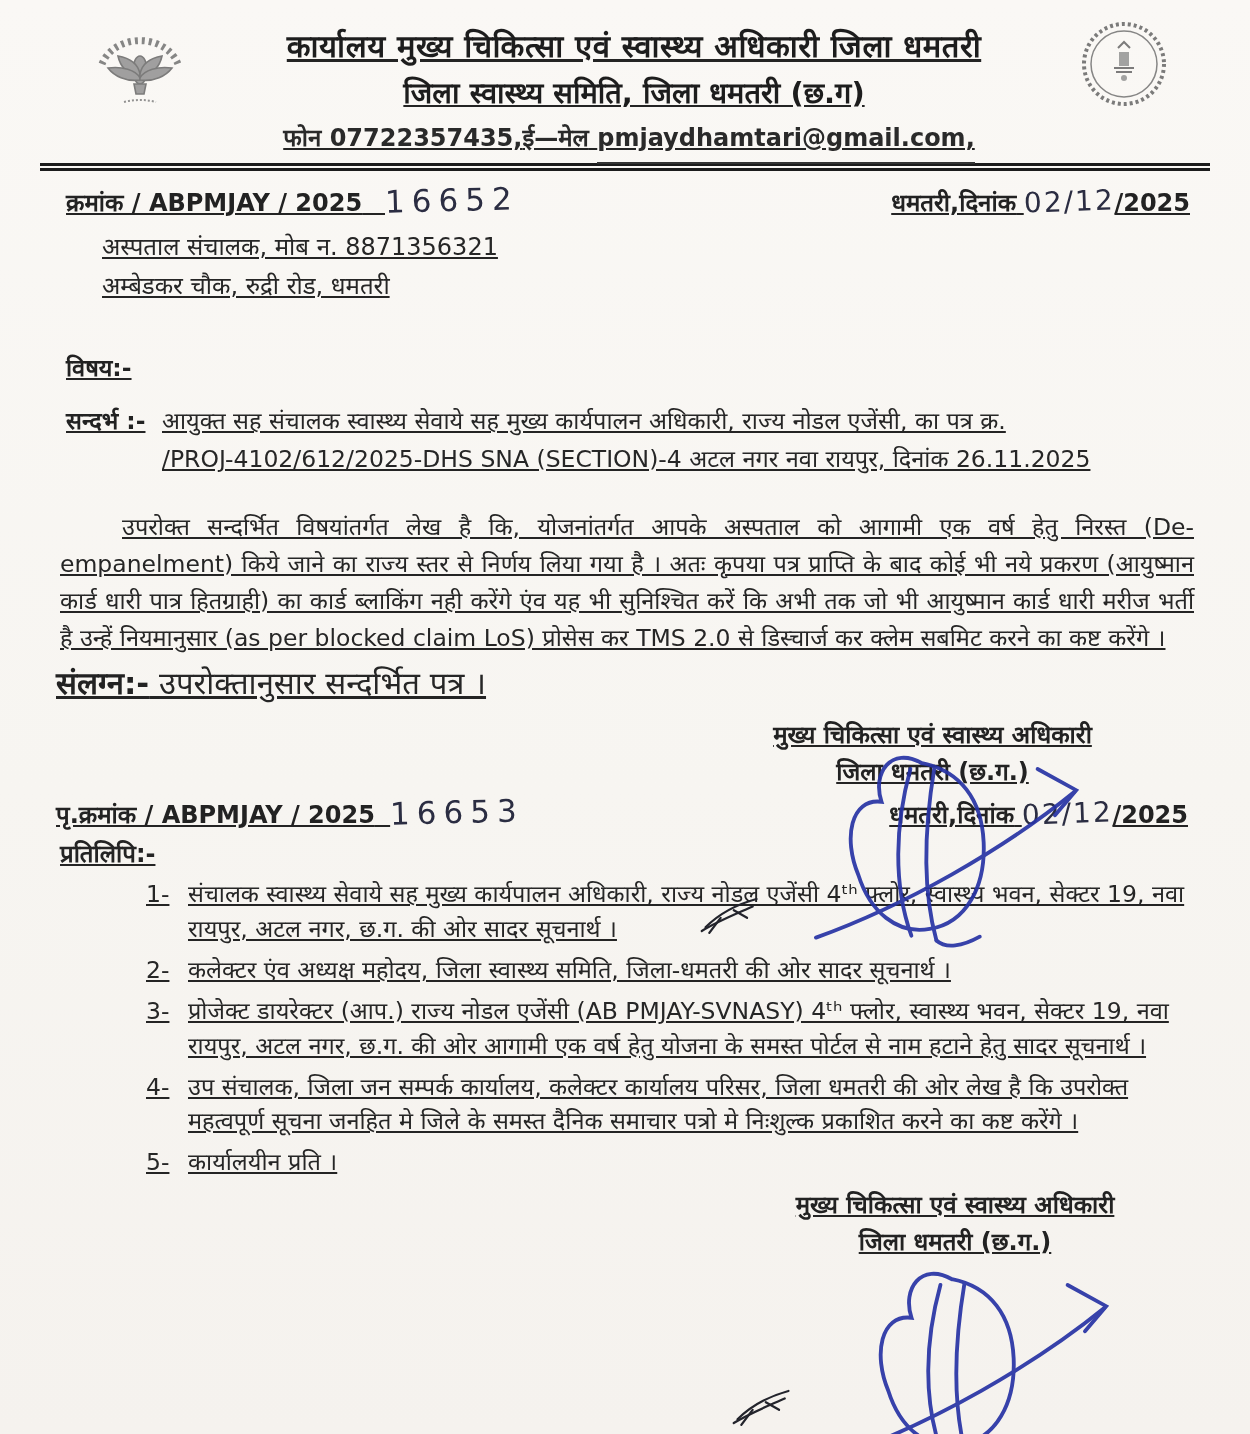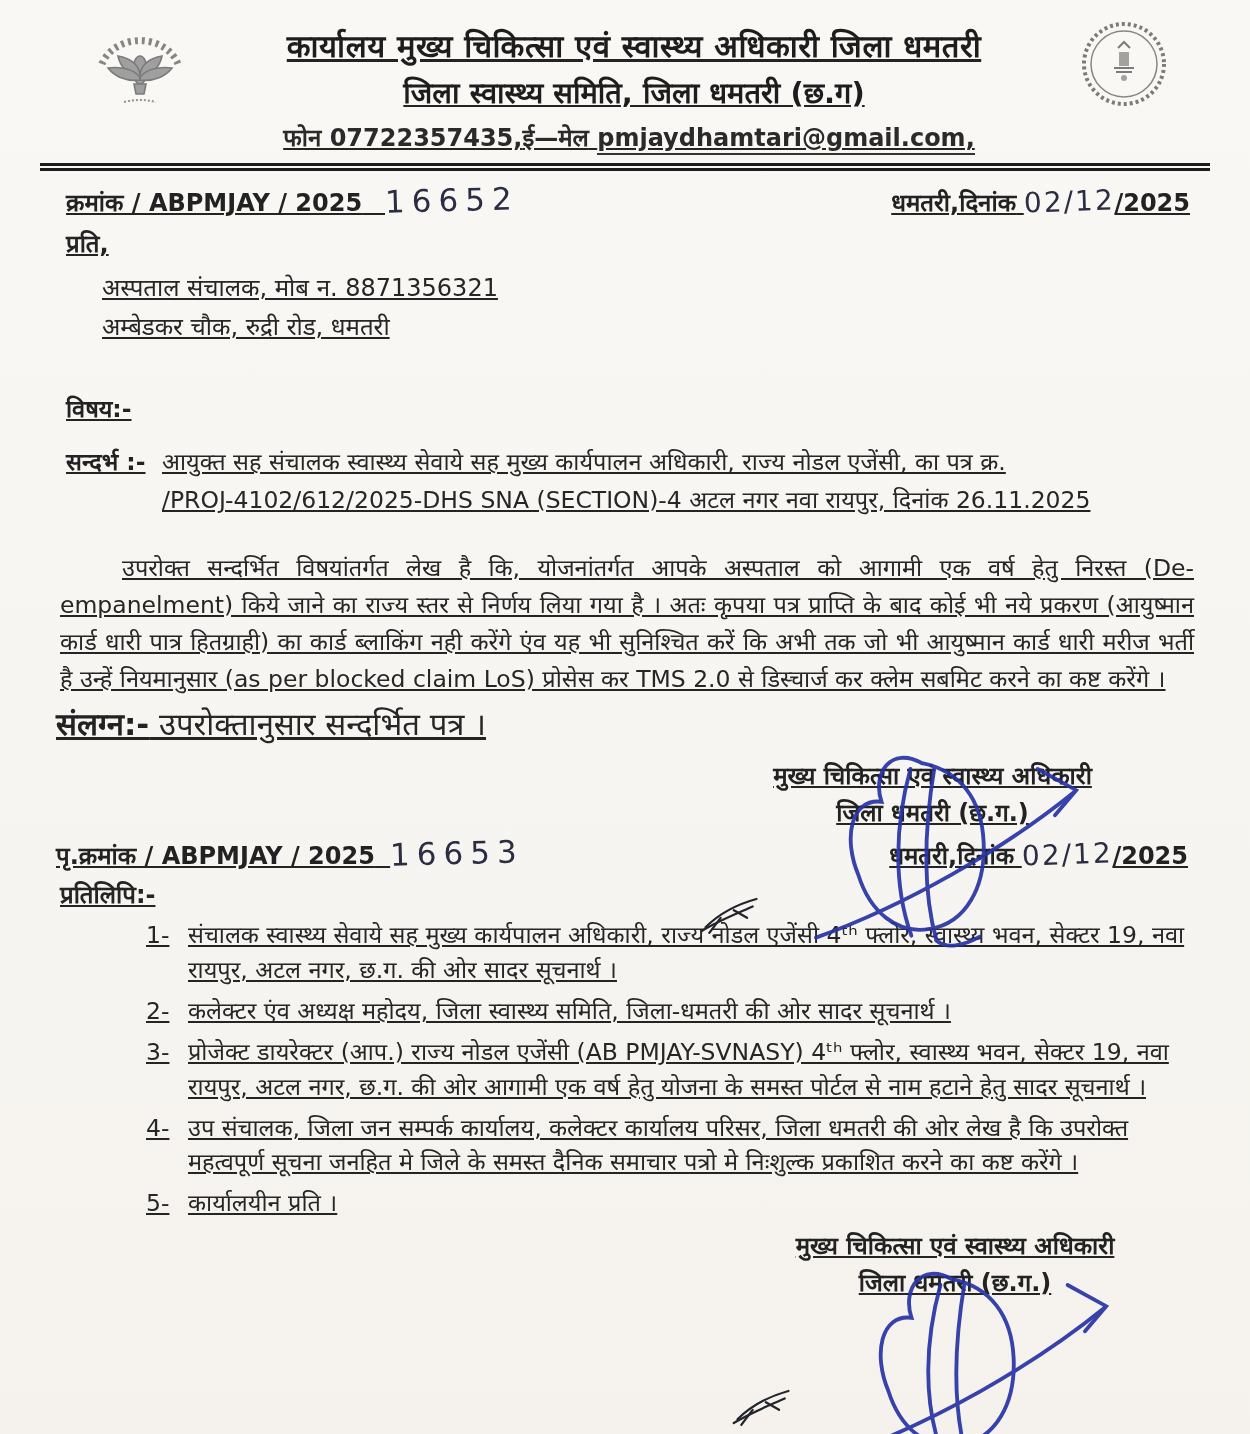--- a/index.html
+++ b/index.html
@@ -10,21 +10,21 @@
     color:#242424;overflow:hidden;text-decoration:underline;
   }
   .hdr-row{display:flex;align-items:flex-start;justify-content:space-between;padding:18px 78px 0 88px;}
   .hdr-center{text-align:center;flex:1;padding-top:6px;}
   .hdr-l1{font-size:31px;font-weight:bold;letter-spacing:.5px;color:#1d1d1d;}
   .hdr-l2{font-size:29px;font-weight:bold;margin-top:6px;color:#1d1d1d;}
   .emblem{flex:0 0 auto;opacity:.8;}
   .contact-row{display:flex;justify-content:center;align-items:flex-end;padding:2px 70px 0 78px;font-size:24px;}
   .phone{font-weight:bold;color:#2a2a2a;}
   .email-wrap{font-weight:bold;color:#2a2a2a;}
-  .email{font-family:"DejaVu Sans",sans-serif;border-bottom:2px solid #333;padding-bottom:1px;font-weight:bold;}
+  .email{font-family:"DejaVu Sans",sans-serif;border-bottom:2px solid #333;padding-bottom:10px;font-weight:bold;}
   .rule{margin:10px 40px 0 40px;height:8px;
     background:linear-gradient(#1c1c1c 0 3px,transparent 3px 5px,#1c1c1c 5px 8px);}
   .ref-row{display:flex;justify-content:space-between;align-items:flex-start;padding:14px 60px 0 66px;font-size:24px;}
   .lbl{font-weight:bold;color:#222;}
   .hand{font-size:31px;color:#2b2d42;letter-spacing:7px;transform:rotate(-1.5deg);display:inline-block;line-height:1;}
   .hand-date{font-size:28px;color:#2b2d42;letter-spacing:2px;transform:rotate(-2deg);display:inline-block;line-height:1;}
   .prati{padding:8px 0 0 66px;font-size:24px;font-weight:bold;}
   .addr{padding:10px 0 0 102px;font-size:24px;line-height:1.62;color:#262626;}
   .subject{display:flex;padding:44px 60px 0 66px;font-size:23.5px;line-height:1.6;}
   .subject .lbl{flex:0 0 78px;}
@@ -101,21 +101,20 @@
     <span>
       <span class="lbl">क्रमांक / ABPMJAY / 2025</span>
       &nbsp;&nbsp;<span class="hand">16652</span>
     </span>
     <span>
       <span class="lbl">धमतरी,दिनांक</span>
       <span class="hand-date">02/12</span><span class="lbl">/2025</span>
     </span>
   </div>
 
-  <div class="prati">प्रति,</div>
   <div class="addr">
     <div>अस्पताल संचालक, मोब न. 8871356321</div>
     <div>अम्बेडकर चौक, रुद्री रोड, धमतरी</div>
   </div>
 
   <div class="subject">
     <span class="lbl">विषय:-</span>
   </div>
 
   <div class="reference">

